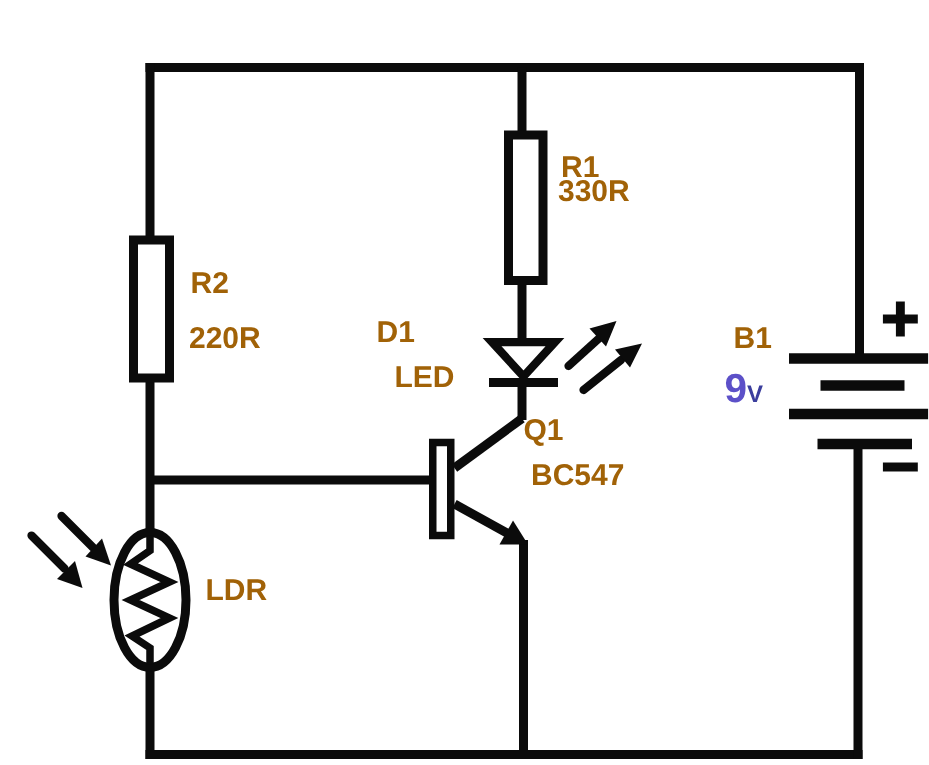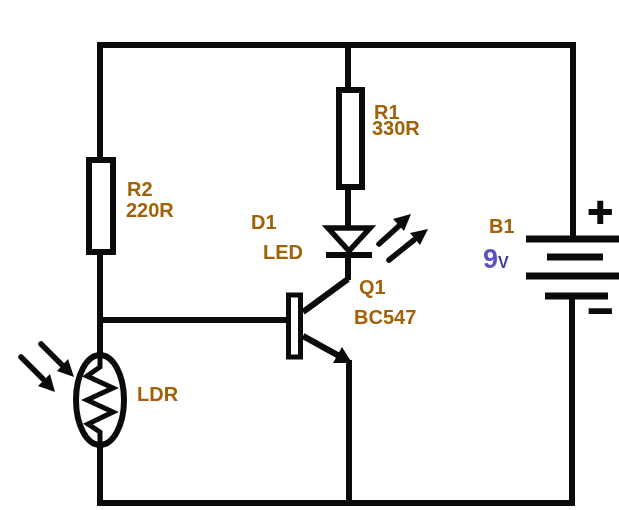--- a/index.html
+++ b/index.html
@@ -97,29 +97,29 @@
       <path class="wire" stroke-width="7" d="M547,257 H603"></path>
       <path class="wire" stroke-width="7" d="M526,276 H619"></path>
       <path class="wire" stroke-width="7" d="M545,296 H608"></path>
     </g>
     <text class="batt-sign" x="586" y="223">+</text>
     <text class="batt-sign" x="586" y="322">−</text>
   </svg>
 
 
   <div class="lbl" style="left:127px; top:179px;text-align:right;">R2</div>
-  <div class="lbl" style="left:126px; top:200px;">220R</div>
+  <div class="lbl" style="left:126px; top:216px;">220R</div>
 
   <div class="lbl" style="left:374px; top:102px;">R1</div>
   <div class="lbl" style="left:372px; top:118px;">330R</div>
 
   <div class="lbl" style="left:251px; top:212px;">D1</div>
   <div class="lbl" style="left:263px; top:242px;">LED</div>
 
-  <div class="lbl" style="left:359px; top:277px;">Q1</div>
+  <div class="lbl" style="left:349px; top:277px;">Q1</div>
   <div class="lbl" style="left:354px; top:307px;">BC547</div>
 
   <div class="lbl" style="left:489px; top:216px;">B1</div>
   <div class="b1v">
     <span class="nine">9</span>
       <span class="volt">V</span>
   </div>
 
   <div class="lbl" style="left:137px; top:384px;">LDR</div>
 

